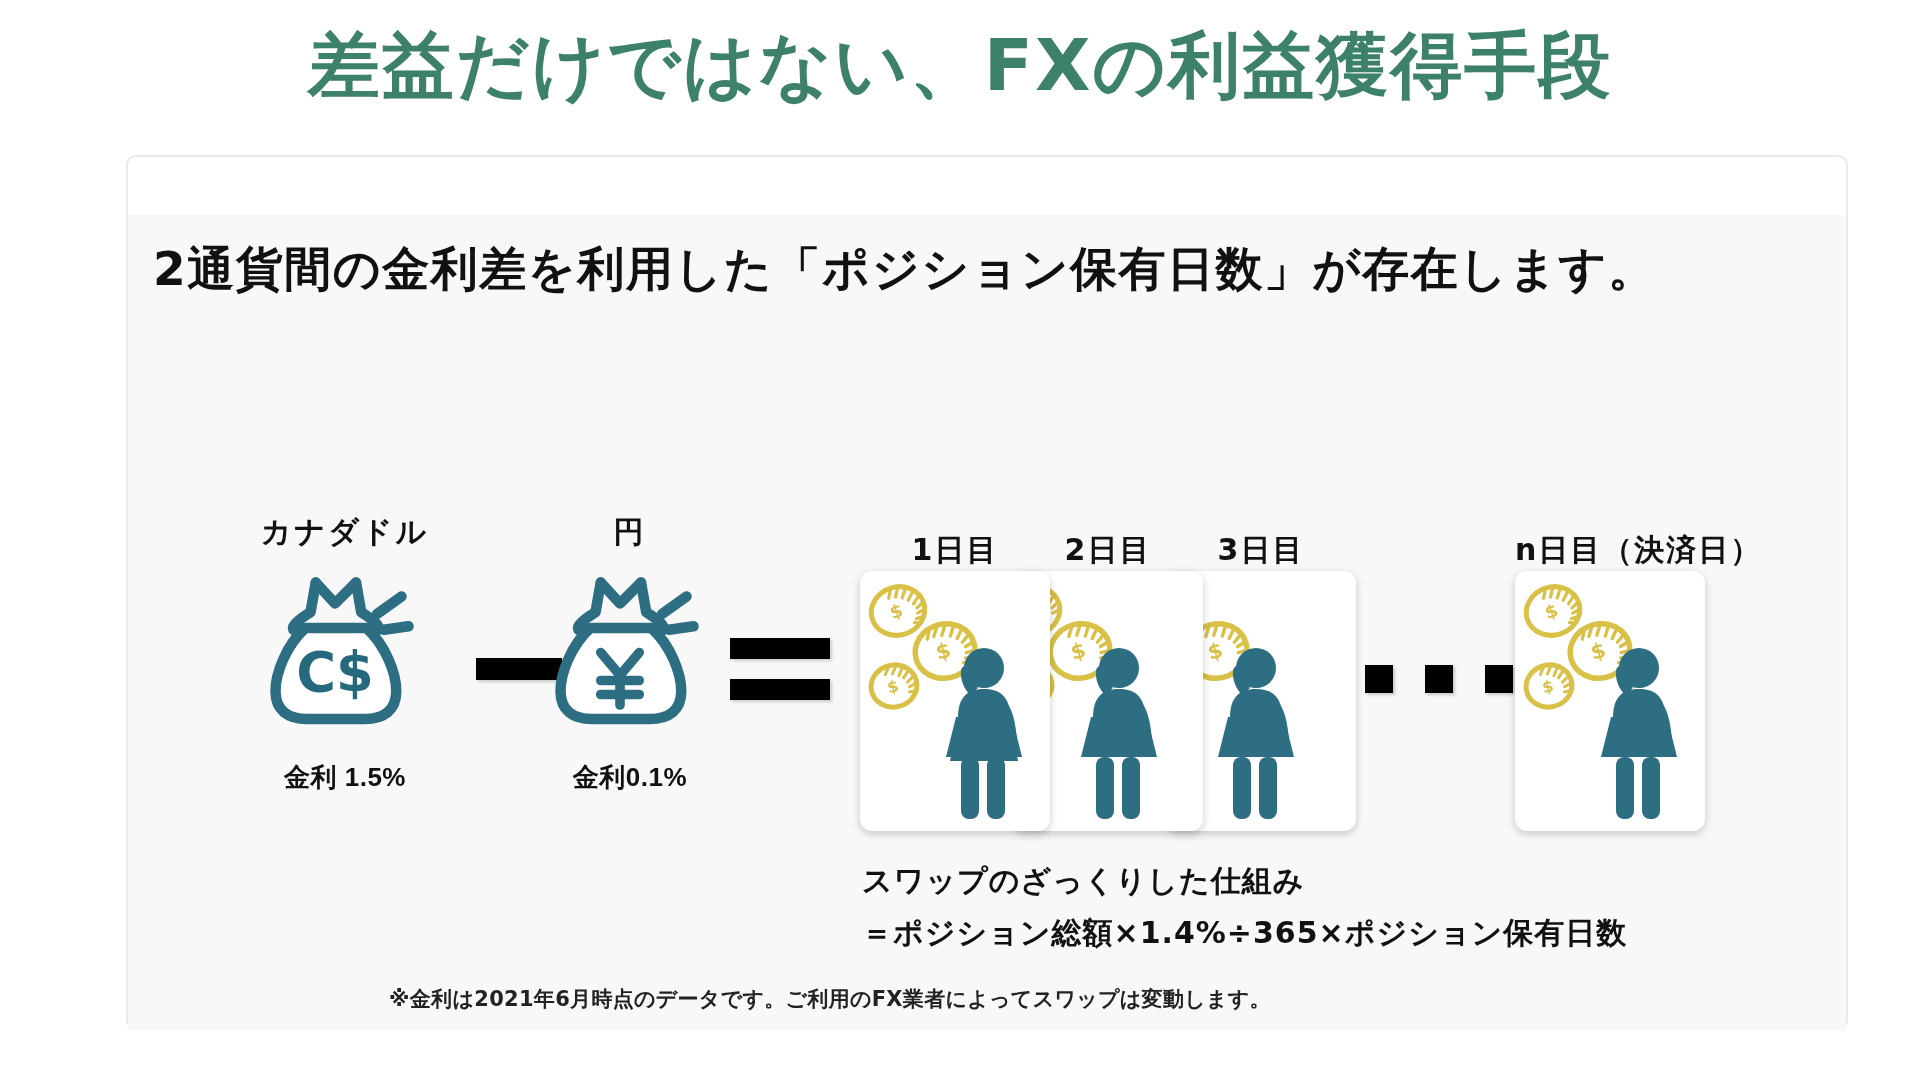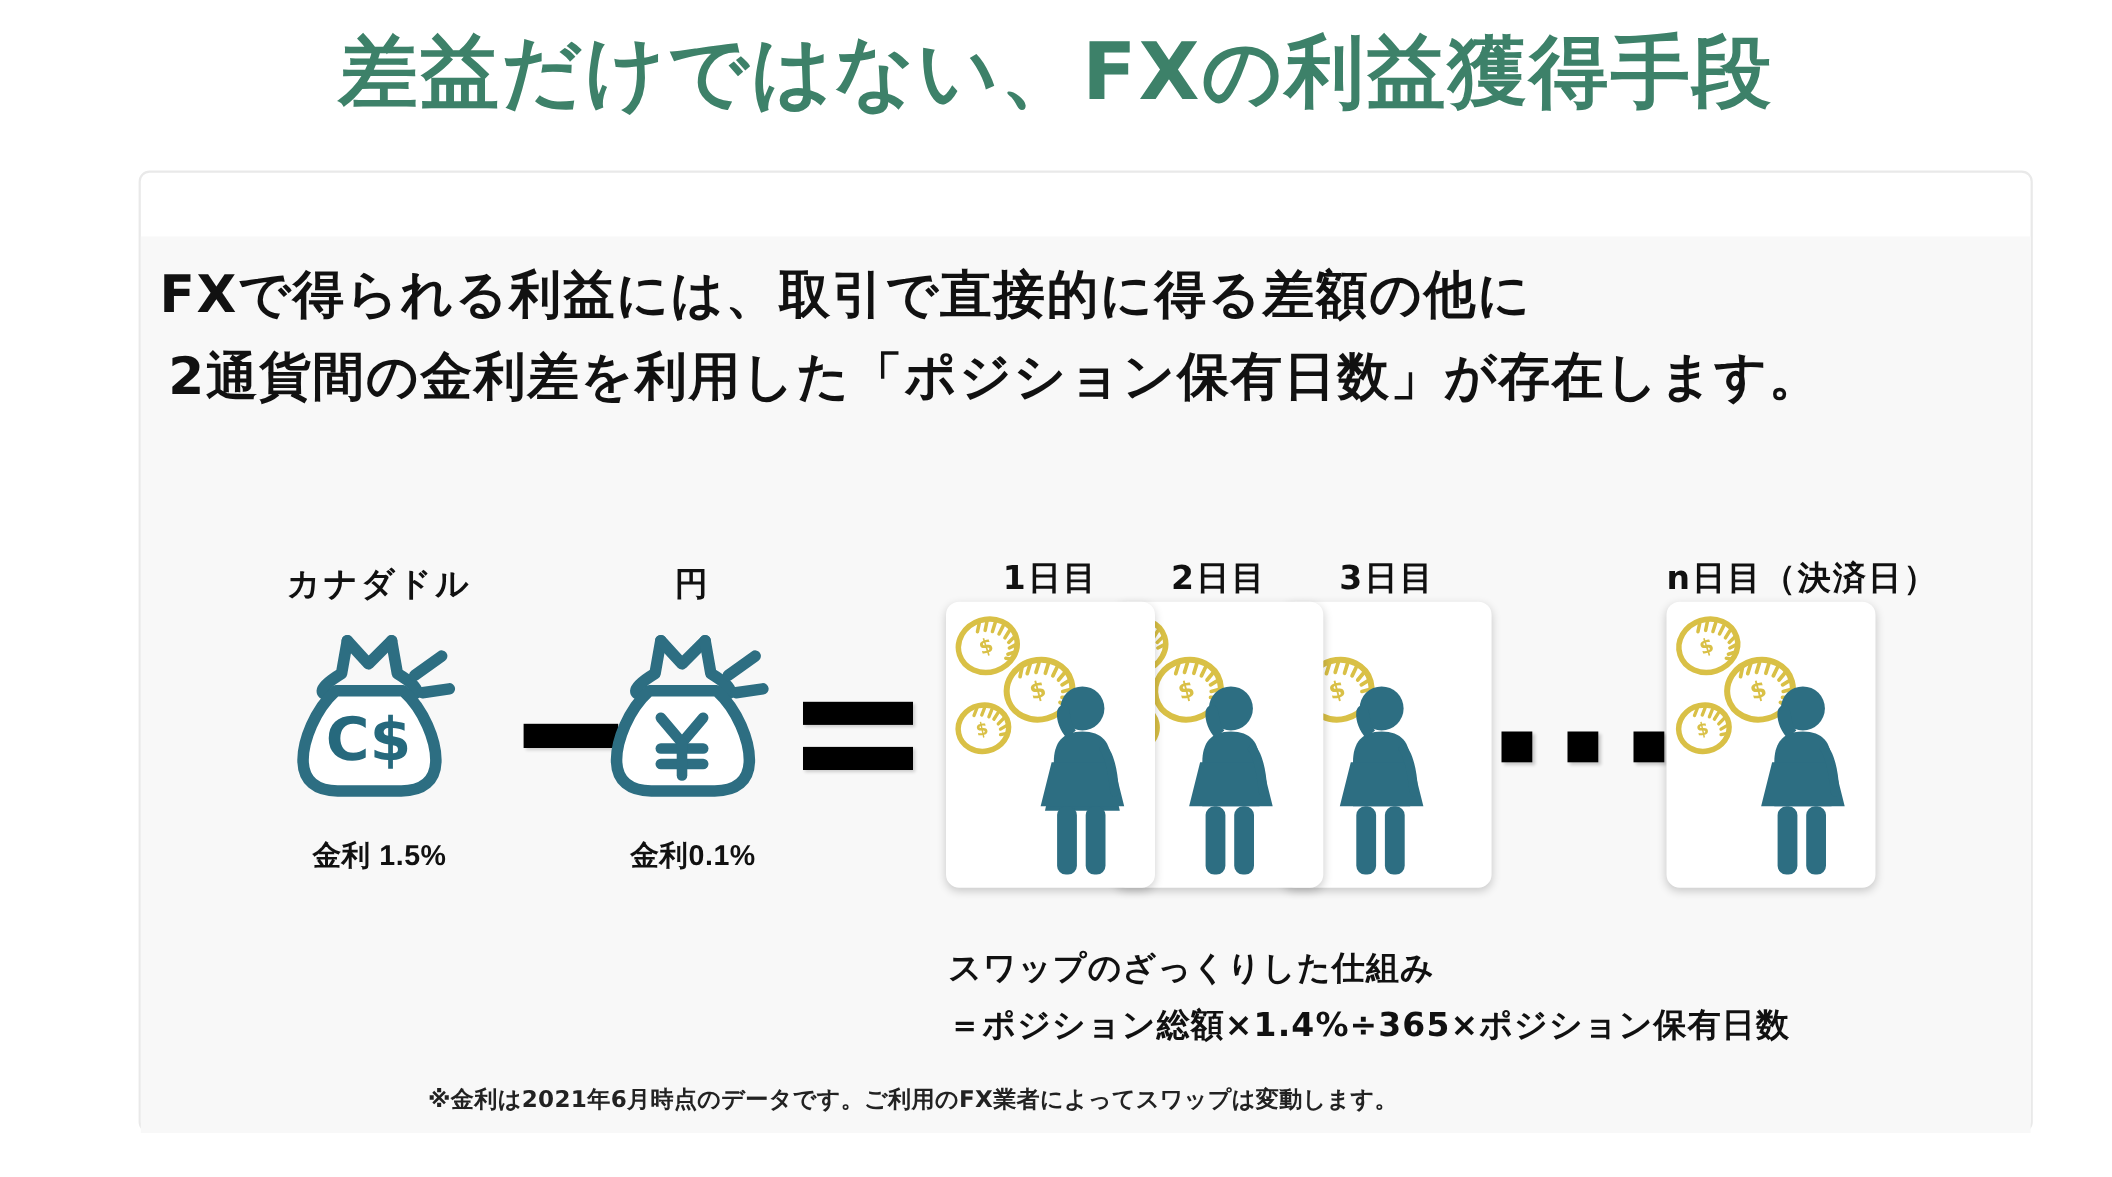--- a/index.html
+++ b/index.html
@@ -120,20 +120,21 @@
   .day-item{position:absolute;top:0;}
   .day-label{
     font-size:30px;
     font-weight:bold;
     color:#111;
     letter-spacing:2px;
     text-align:center;
     height:42px;line-height:42px;
     font-family:"DejaVu Sans","Liberation Sans",sans-serif;
     white-space:nowrap;
+    margin-top:24px;
   }
   .day-card{
     width:190px;height:260px;
     background:#ffffff;
     border-radius:12px;
     box-shadow:0 3px 9px rgba(0,0,0,.20);
     position:relative;
     overflow:hidden;
   }
   .d1{left:0px;}
@@ -184,21 +185,20 @@
 </head>
 <body>
 
 <div id="title">差益だけではない、FXの利益獲得手段</div>
 
 <div id="panel">
   <div id="panel-inner"></div>
 </div>
 
 <div id="lead">
-  <span class="ln ln1">FXで得られる利益には、取引で直接的に得る差額の他に</span>
   <span class="ln ln2">2通貨間の金利差を利用した「ポジション保有日数」が存在します。</span>
 </div>
 
 <div id="equation">
 
   <div class="bag-col c1">
     <div class="cur-label">カナダドル</div>
     <div class="bag-wrap">
       <svg width="175" height="175" viewBox="0 0 100 100" aria-hidden="true">
         <g fill="none" stroke="#2d6e82" stroke-width="6" stroke-linecap="round" stroke-linejoin="round">

